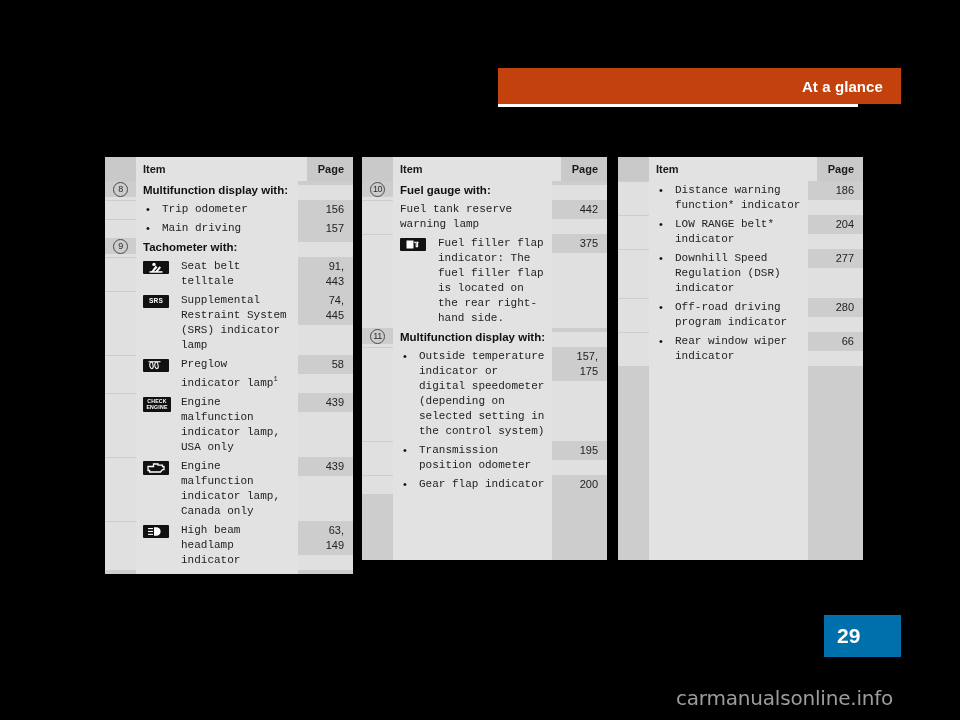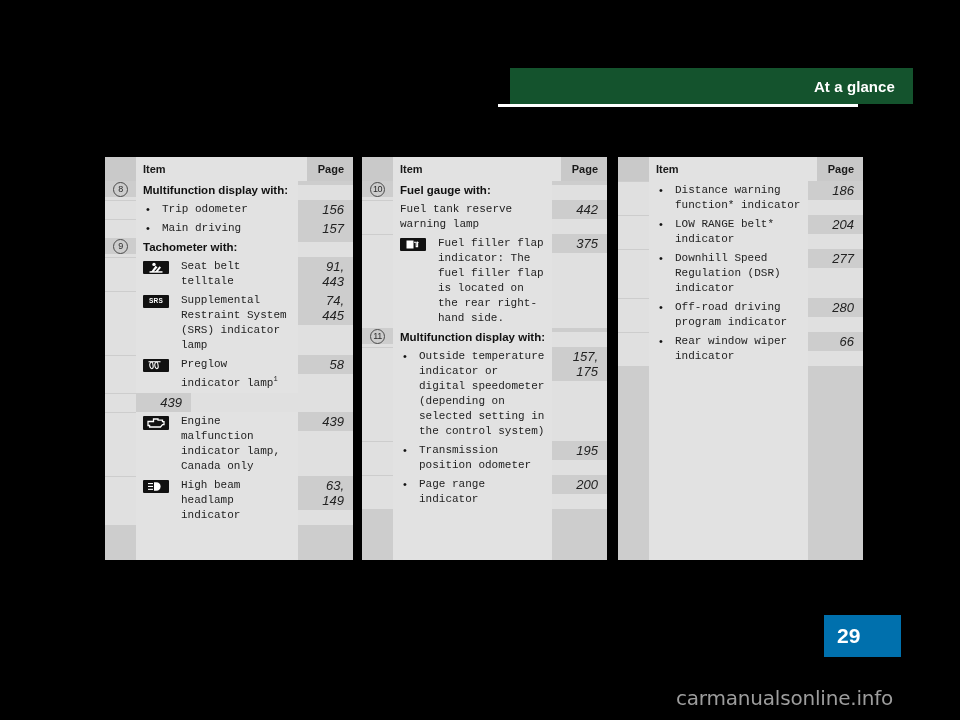--- a/index.html
+++ b/index.html
@@ -15,22 +15,21 @@
     overflow: hidden;
   }
 
   
   #header-band {
     position: absolute;
     left: 498px;
     top: 68px;
     width: 403px;
     height: 36px;
-    background: #14532d;
-    margin-left: 12px;
+    background: #c2410c;
   }
   #header-title {
     position: absolute;
     right: 18px;
     top: 50%;
     transform: translateY(-50%);
     color: #ffffff;
     font-size: 15px;
     font-weight: bold;
     letter-spacing: .1px;
@@ -167,25 +166,24 @@
     color: #111111;
     line-height: 15px;
   }
   .t-norm {
     font-size: 11px;
     color: #222222;
     line-height: 15px;
     font-family: Liberation Mono, monospace;
   }
   .pg {
-    font-size: 13px;
+    font-size: 11px;
     color: #222222;
     line-height: 15px;
     white-space: pre-line;
-    font-style: italic;
   }
   .bullet {
     flex: 0 0 16px;
     font-size: 11px;
     line-height: 15px;
     color: #111;
     text-align: left;
     padding-left: 3px;
   }
   .icon-cell {
@@ -312,20 +310,27 @@
                 <path d="M9 3 C7.2 3 6.4 5 6.9 7.2 C7.3 9 8.3 10 9.3 9.6 C10.2 9.2 10.4 7.6 10 5.8 C9.7 4.2 9.6 3 9 3 Z" fill="none" stroke="#fff" stroke-width="1.1"></path>
                 <path d="M14 3 C12.2 3 11.4 5 11.9 7.2 C12.3 9 13.3 10 14.3 9.6 C15.2 9.2 15.4 7.6 15 5.8 C14.7 4.2 14.6 3 14 3 Z" fill="none" stroke="#fff" stroke-width="1.1"></path>
                 <rect x="5.5" y="2.2" width="12" height="1.1" fill="#fff"></rect>
               </svg></span></span>
           <span class="t-norm txt-cell">Preglow indicator lamp<sup class="fn">1</sup></span>
         </div>
         <div class="row-page"><span class="pg">58</span></div>
       </div>
       <div class="row">
         <div class="row-num"></div>
+        <div class="row-item">
+          <span class="icon-cell"><span class="glyph g-check"><span class="glyph-txt two">
+                <span>CHECK</span>
+                <span>ENGINE</span>
+              </span></span></span>
+          <span class="t-norm txt-cell">Engine malfunction indicator lamp, USA only</span>
+        </div>
         <div class="row-page"><span class="pg">439</span></div>
       </div>
       <div class="row">
         <div class="row-num"></div>
         <div class="row-item">
           <span class="icon-cell"><span class="glyph g-engine"><svg width="26" height="14" viewBox="0 0 26 14">
                 <path d="M5 5.5 L5 9.5 L6.6 9.5 L6.6 11 L17.5 11 L19.5 8.6 L21 8.6 L21 5.6 L19.5 5.6 L19.5 4.2 L15 4.2 L15 3 L10.5 3 L10.5 5.5 Z" fill="none" stroke="#fff" stroke-width="1.3"></path>
               </svg></span></span>
           <span class="t-norm txt-cell">Engine malfunction indicator lamp, Canada only</span>
         </div>
@@ -414,21 +419,21 @@
         <div class="row-item">
           <span class="bullet">•</span>
           <span class="t-norm txt-cell">Transmission position odometer</span>
         </div>
         <div class="row-page"><span class="pg">195</span></div>
       </div>
       <div class="row">
         <div class="row-num"></div>
         <div class="row-item">
           <span class="bullet">•</span>
-          <span class="t-norm txt-cell">Page range indicator</span>
+          <span class="t-norm txt-cell">Gear flap indicator</span>
         </div>
         <div class="row-page"><span class="pg">200</span></div>
       </div>
       <div class="spacer-row">
         <div class="row-num"></div>
         <div class="row-item"></div>
         <div class="row-page"></div>
       </div>
     </div>
   </div>

